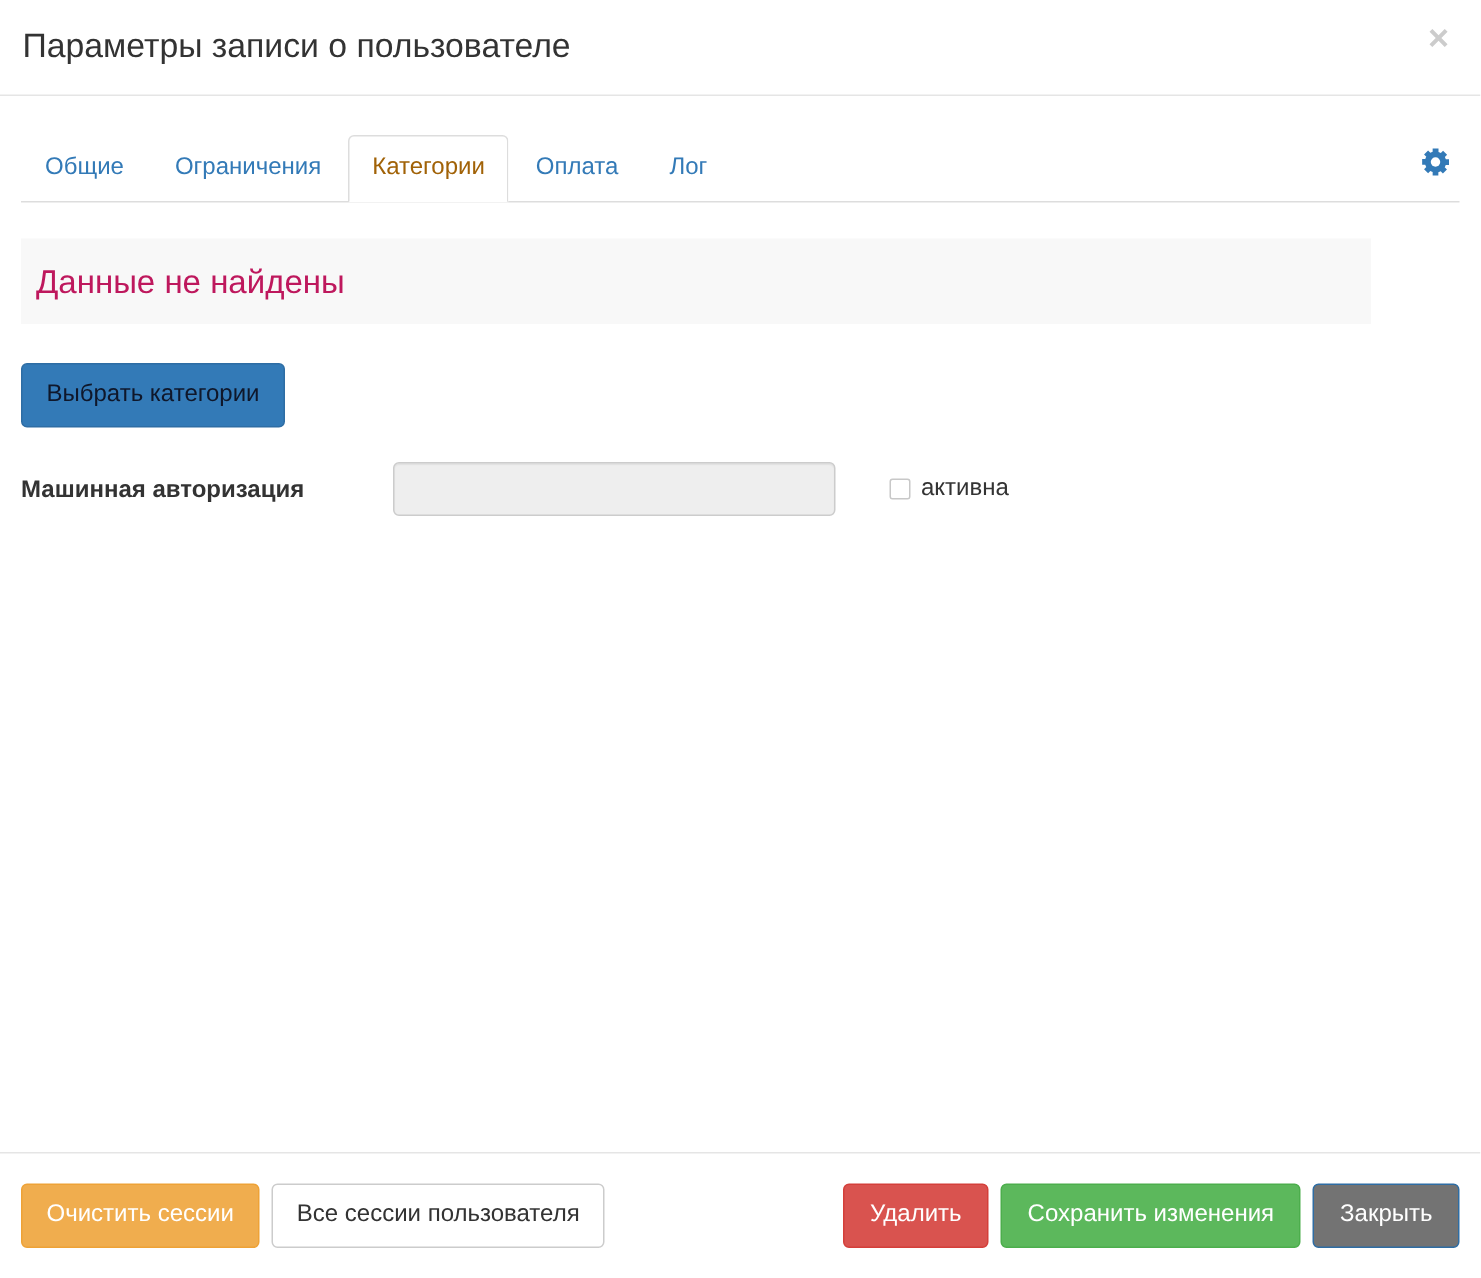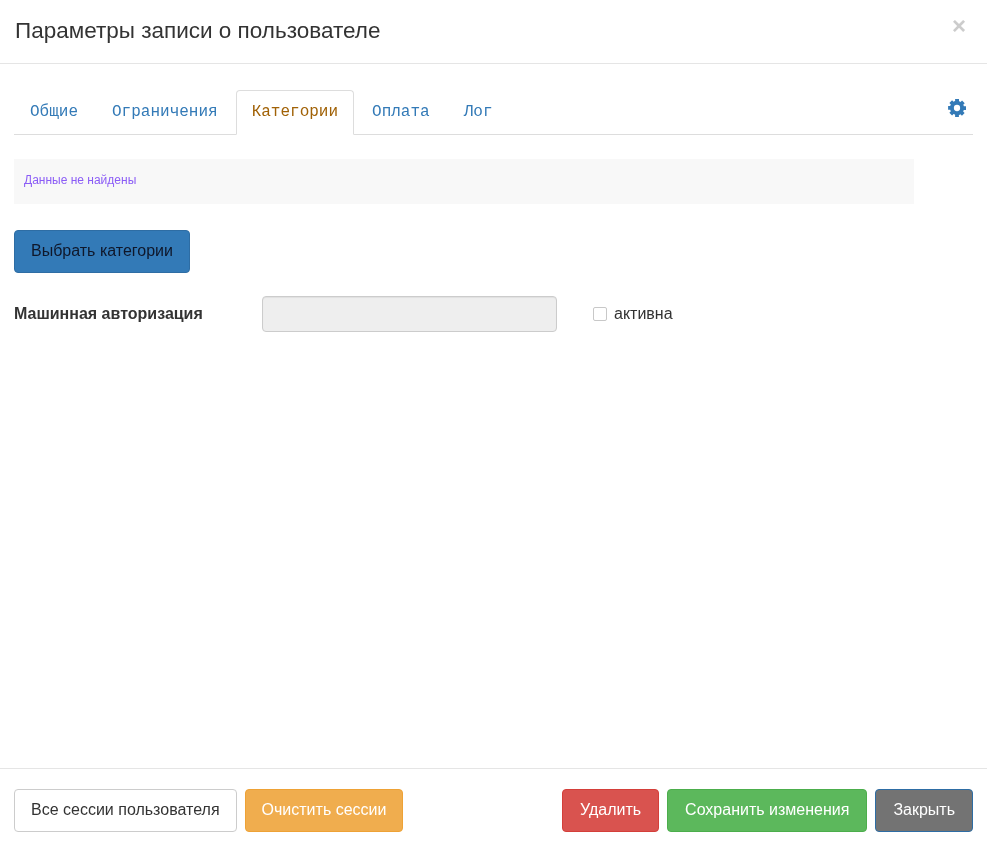--- a/index.html
+++ b/index.html
@@ -63,21 +63,20 @@
     flex: 1 1 auto;
     position: relative;
     padding: 0;
   }
 
   
   .tabs-wrap {
     position: relative;
     height: 71px;
     padding: 0 14px;
-    font-family: Liberation Mono, monospace;
   }
   .nav-tabs {
     list-style: none;
     margin: 0;
     padding: 0;
     position: absolute;
     left: 14px;
     right: 14px;
     top: 0;
     height: 71px;
@@ -119,22 +118,22 @@
     cursor: pointer;
     line-height: 0;
   }
 
   
   .tab-content {
     padding: 0 14px;
   }
   .empty-panel {
     background: #f8f8f8;
-    color: #8b5cf6;
-    font-size: 12px;
+    color: #be185d;
+    font-size: 22px;
     line-height: 1.42857;
     padding: 13px 10px 13px 10px;
     margin-top: 24px;
     margin-bottom: 0;
     min-height: 45px;
     width: 900px;
     border-radius: 0;
   }
 
   .btn {
@@ -276,22 +275,22 @@
           <input type="checkbox" style="">
           <span>активна</span>
         </label>
       </div>
 
     </div>
   </div>
 
   <div class="modal-footer">
     <div class="footer-left">
+      <button class="btn btn-warning">Очистить сессии</button>
       <button class="btn btn-default">Все сессии пользователя</button>
-      <button class="btn btn-warning">Очистить сессии</button>
     </div>
     <div class="footer-spacer"></div>
     <div class="footer-right">
       <button class="btn btn-danger">Удалить</button>
       <button class="btn btn-success">Сохранить изменения</button>
       <button class="btn btn-info">Закрыть</button>
     </div>
   </div>
 
 </div>

